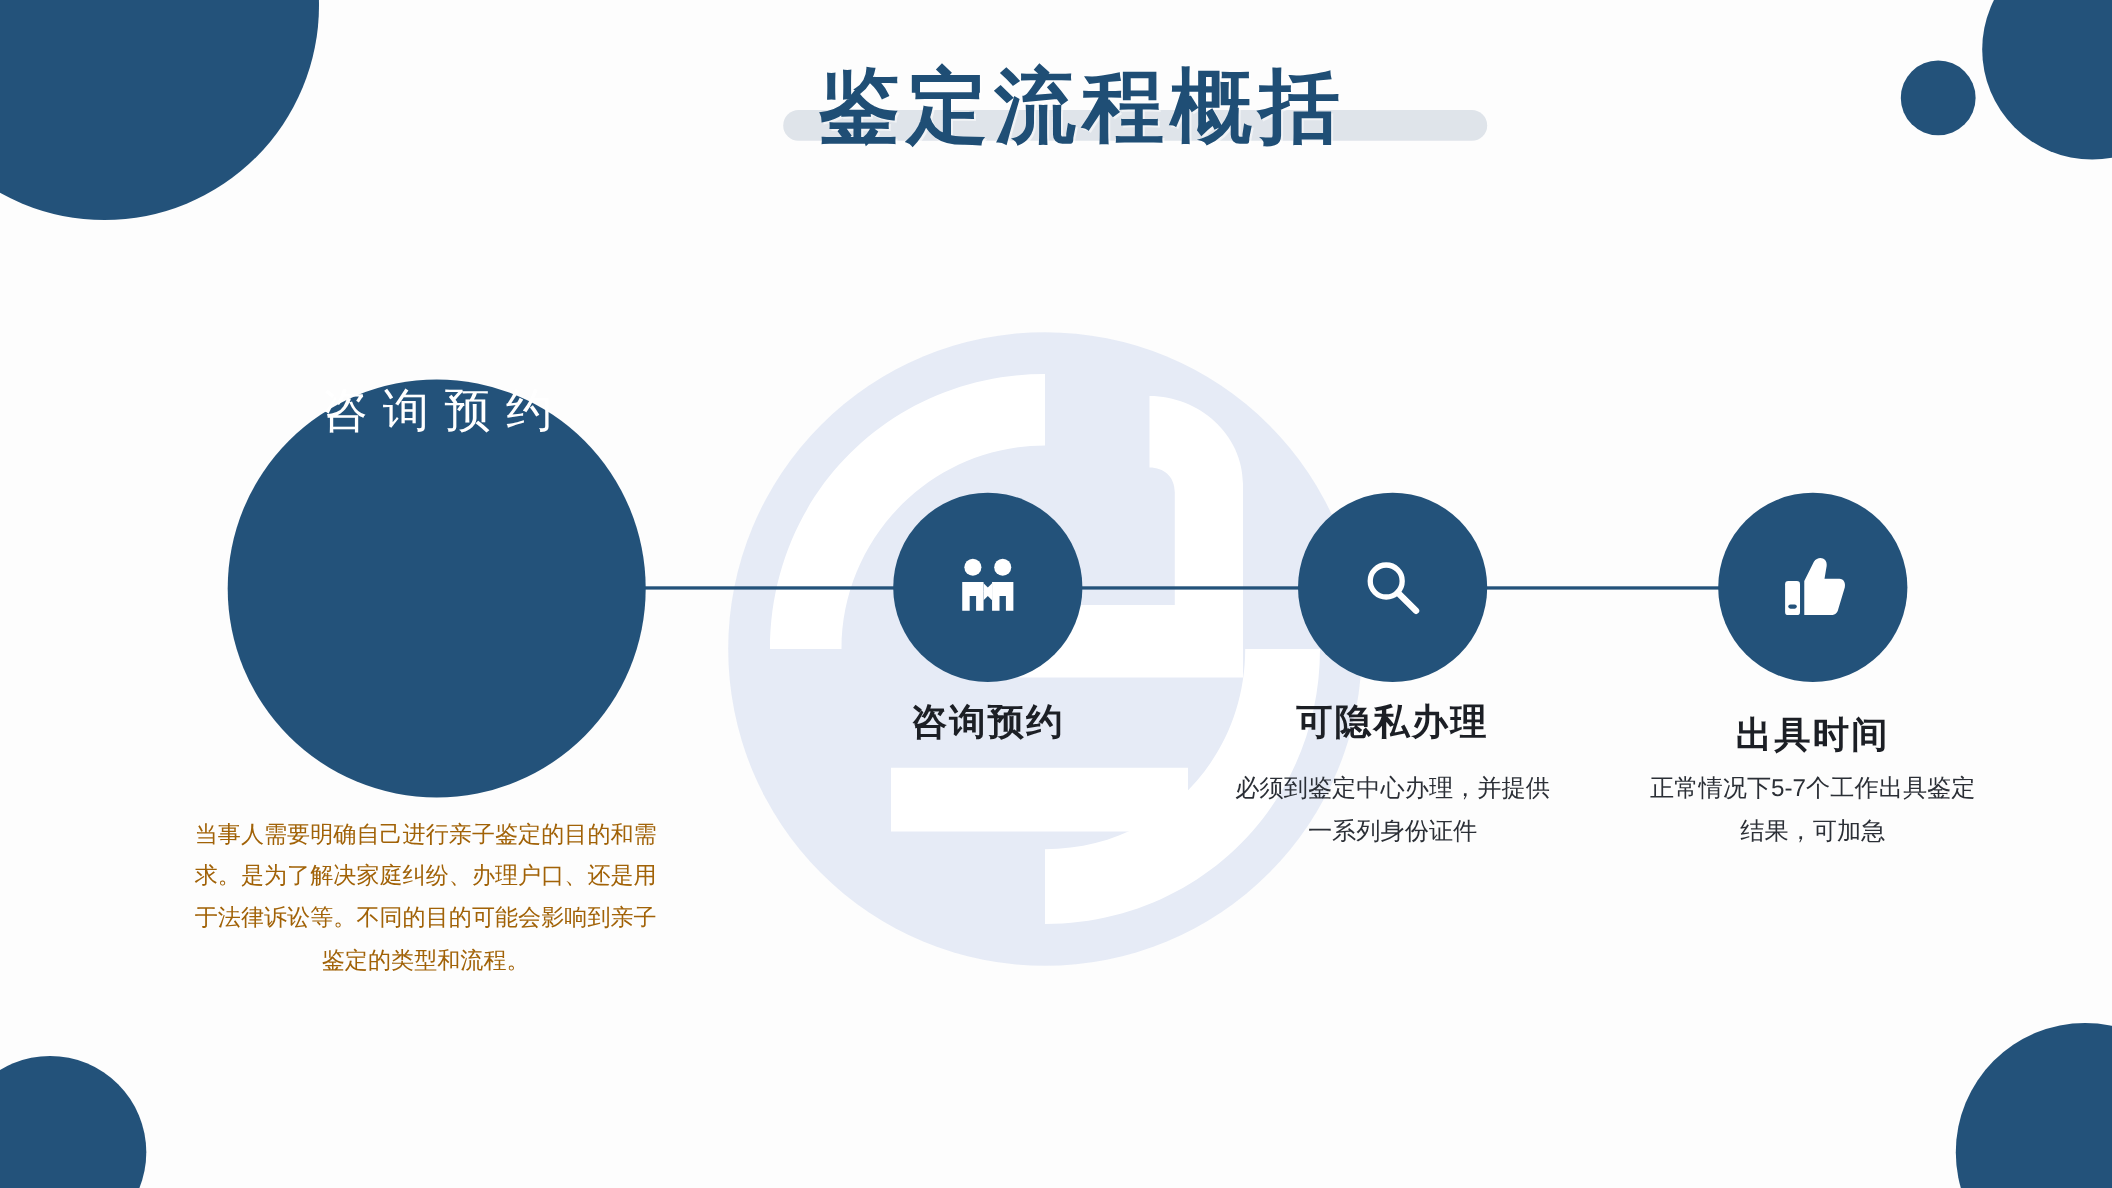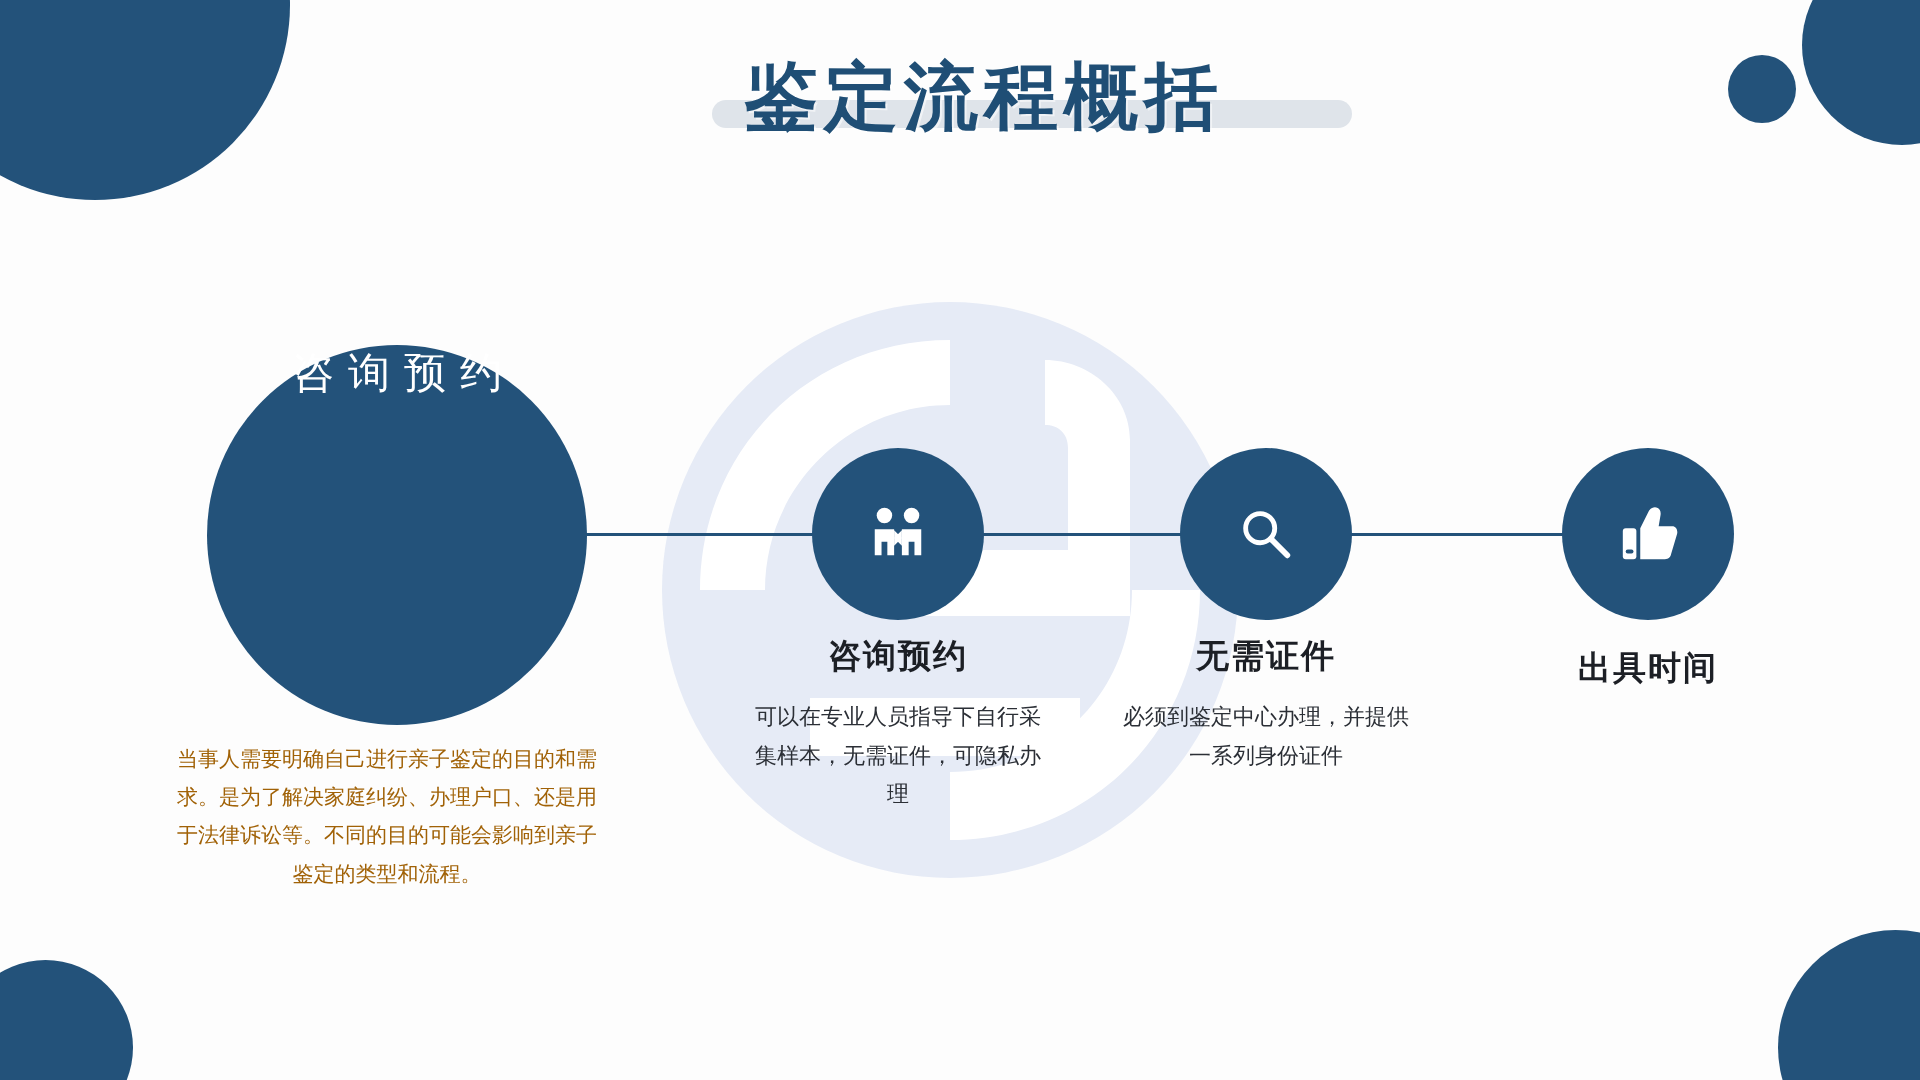--- a/index.html
+++ b/index.html
@@ -169,33 +169,33 @@
     <svg class="node-icon" viewBox="0 0 64 64">
       <circle cx="18" cy="13" r="8" fill="#ffffff"></circle>
       <circle cx="46" cy="13" r="8" fill="#ffffff"></circle>
       <path d="M8 27 h20 v27 h-7 v-14 h-6 v14 h-7 z" fill="#ffffff"></path>
       <path d="M36 27 h20 v27 h-7 v-14 h-6 v14 h-7 z" fill="#ffffff"></path>
       <path d="M28 28 l8 8 l-8 8 z" fill="#ffffff"></path>
       <path d="M36 28 l-8 8 l8 8 z" fill="#ffffff"></path>
     </svg>
   </div>
   <div class="node-title" id="node2-title">咨询预约</div>
-  <div class="node-desc" id="node2-desc">可以在专业人员指导下自行采集样本，无需证件，可隐私办理</div>
 
   <div class="node-circle" id="node3-circle">
     <svg class="node-icon" viewBox="0 0 64 64">
       <circle cx="26" cy="26" r="15" fill="none" stroke="#ffffff" stroke-width="5"></circle>
       <line x1="37" y1="37" x2="54" y2="54" stroke="#ffffff" stroke-width="6" stroke-linecap="round"></line>
     </svg>
   </div>
-  <div class="node-title" id="node3-title">无需证件</div>
+  <div class="node-title" id="node3-title">可隐私办理</div>
   <div class="node-desc" id="node3-desc">必须到鉴定中心办理，并提供一系列身份证件</div>
 
   <div class="node-circle" id="node4-circle">
     <svg class="node-icon" viewBox="0 0 64 64">
       <path d="M24 26 L33 8 C37 2 46 4 45 12 L43 24 L57 24 C61 24 63 28 62 32 L56 52 C55 57 52 58 48 58 L24 58 Z" fill="#ffffff"></path>
       <rect x="6" y="26" width="14" height="32" rx="3" fill="#ffffff"></rect>
       <rect x="9" y="48" width="8" height="4" rx="2" fill="#23527a"></rect>
     </svg>
   </div>
   <div class="node-title" id="node4-title">出具时间</div>
+  <div class="node-desc" id="node4-desc">正常情况下5-7个工作出具鉴定结果，可加急</div>
 
 </div>
 
 </body></html>

